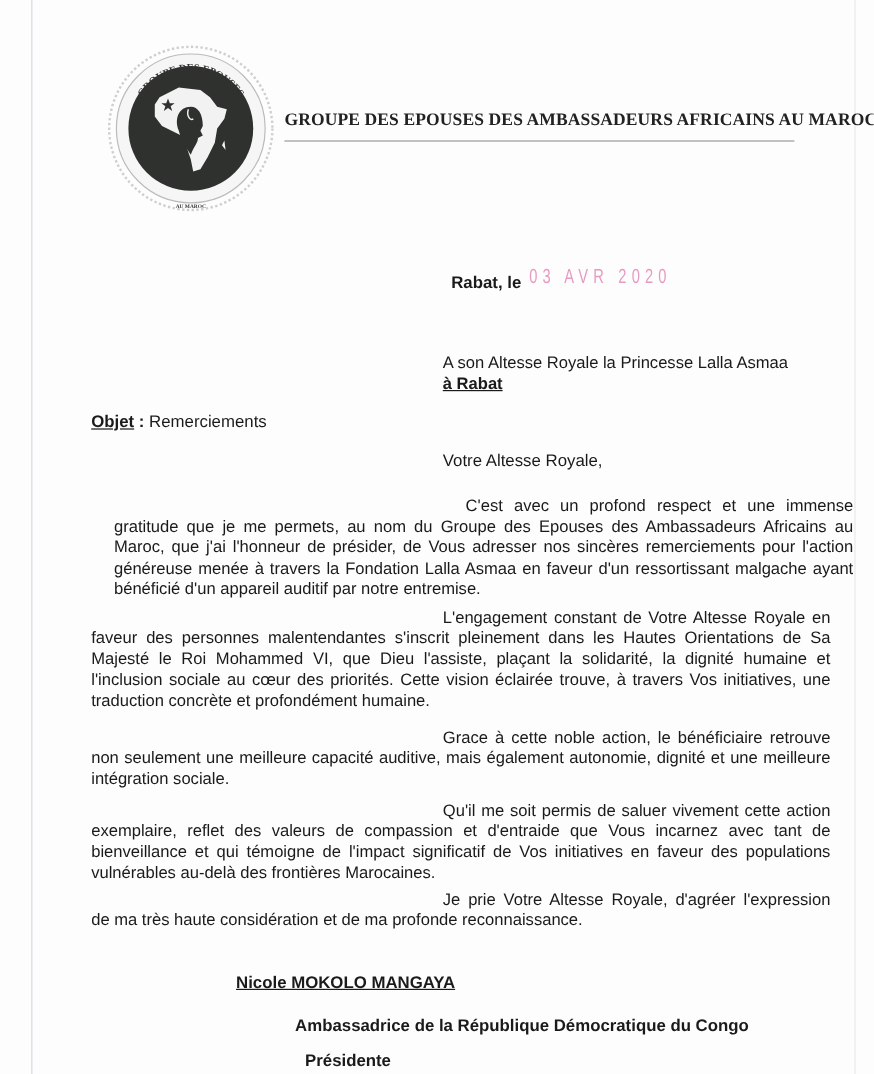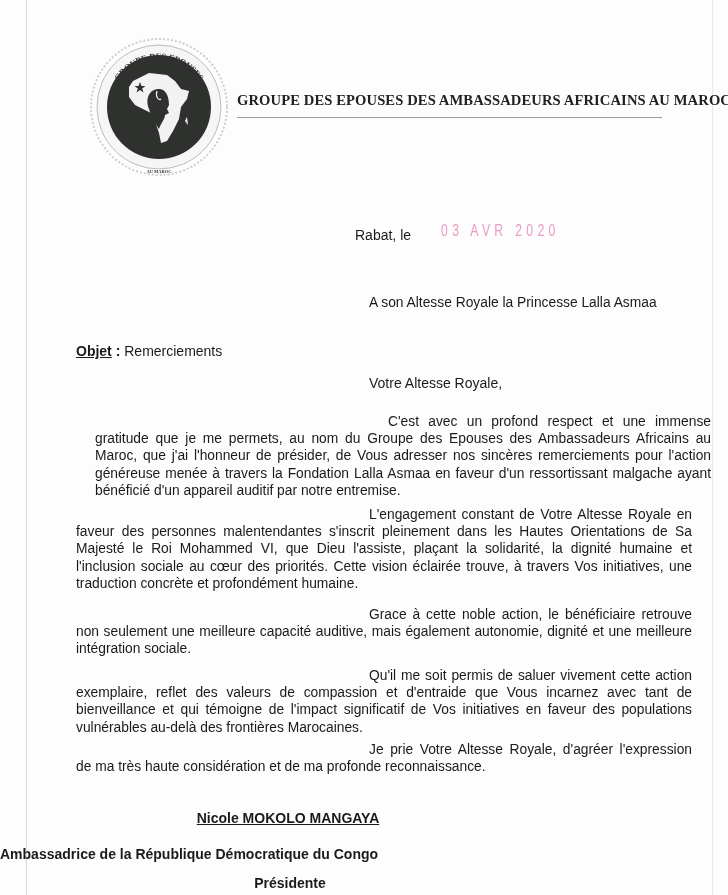--- a/index.html
+++ b/index.html
@@ -5,39 +5,39 @@
   html,body{margin:0;padding:0;}
   body{width:728px;height:895px;background:#fdfdfd;position:relative;overflow:hidden;
        font-family:"Liberation Sans", sans-serif;color:#1a1a1a;}
   .edge{position:absolute;top:0;bottom:0;width:1px;background:#c9cdd8;opacity:.7;}
   .edge.left{left:26px;}
   .edge.right{left:712px;background:#dde0e6;}
   .logo{position:absolute;left:89px;top:37px;width:140px;height:140px;}
   .header-title{position:absolute;left:237px;top:92px;font-family:"Liberation Serif", serif;
        font-weight:bold;font-size:14.6px;letter-spacing:0.1px;color:#222;white-space:nowrap;}
   .header-rule{position:absolute;left:237px;top:117px;width:425px;height:1px;background:#9a9a9a;}
-  .date-row{position:absolute;left:355px;top:227px;font-size:14px;font-weight:normal;white-space:nowrap;}
+  .date-row{position:absolute;left:376px;top:227px;font-size:14px;font-weight:bold;white-space:nowrap;}
   .stamp{position:absolute;left:441px;top:221px;font-family:"Liberation Sans Narrow","Liberation Sans", sans-serif;
        font-size:17px;color:#e58ab8;letter-spacing:6px;transform:scaleX(.72);transform-origin:left top;white-space:nowrap;opacity:.85;}
   .recipient{position:absolute;left:369px;top:266px;width:323px;font-size:13.8px;line-height:17px;text-align:justify;margin-top:28px;}
   .recipient .city{font-weight:bold;text-decoration:underline;}
   .objet{position:absolute;left:76px;top:343px;font-size:14px;white-space:nowrap;}
   .objet .lbl{font-weight:bold;}
   .objet .lbl u{text-decoration:underline;}
   .salutation{position:absolute;left:369px;top:375px;font-size:14px;white-space:nowrap;}
   .para{position:absolute;left:76px;width:616px;font-size:13.8px;line-height:17.2px;text-align:justify;
         text-indent:293px;}
   .p1{top:413px;margin-left:19px;}
   .p2{top:506px;}
   .p3{top:606px;}
   .p4{top:667px;}
   .p5{top:741px;}
   .sig-name{position:absolute;left:0;width:576px;top:810px;text-align:center;font-weight:bold;font-size:14px;}
   .sig-name span{text-decoration:underline;}
-  .sig-title{position:absolute;left:0;width:624px;top:846px;text-align:left;font-weight:bold;font-size:14px;}
+  .sig-title{position:absolute;left:0;width:624px;top:846px;text-align:right;font-weight:bold;font-size:14px;}
   .sig-role{position:absolute;left:0;width:580px;top:875px;text-align:center;font-weight:bold;font-size:14px;}
 </style>
 </head>
 <body>
 
 <div class="edge left"></div>
 <div class="edge right"></div>
 
 <svg class="logo" viewBox="0 0 140 140">
   <defs>
@@ -64,20 +64,21 @@
 </svg>
 
 <div class="header-title">GROUPE DES EPOUSES DES AMBASSADEURS AFRICAINS AU MAROC</div>
 <div class="header-rule"></div>
 
 <div class="date-row">Rabat, le</div>
 <div class="stamp">03 AVR 2020</div>
 
 <div class="recipient">
   <div>A son Altesse Royale la Princesse Lalla Asmaa</div>
+  <div class="city">à Rabat</div>
 </div>
 
 <div class="objet">
   <span class="lbl"><u>Objet</u><span> : </span></span><span>Remerciements</span>
 </div>
 
 <div class="salutation">Votre Altesse Royale,</div>
 
 <div class="para p1">C'est avec un profond respect et une immense gratitude que je me permets, au nom du Groupe des Epouses des Ambassadeurs Africains au Maroc, que j'ai l'honneur de présider, de Vous adresser nos sincères remerciements pour l'action généreuse menée à travers la Fondation Lalla Asmaa en faveur d'un ressortissant malgache ayant bénéficié d'un appareil auditif par notre entremise.</div>
 <div class="para p2">L'engagement constant de Votre Altesse Royale en faveur des  personnes malentendantes s'inscrit pleinement dans les Hautes Orientations de Sa Majesté le Roi Mohammed VI, que Dieu l'assiste, plaçant la solidarité, la dignité humaine et l'inclusion sociale au cœur des priorités. Cette vision éclairée trouve, à travers Vos initiatives, une traduction concrète et profondément humaine.</div>

